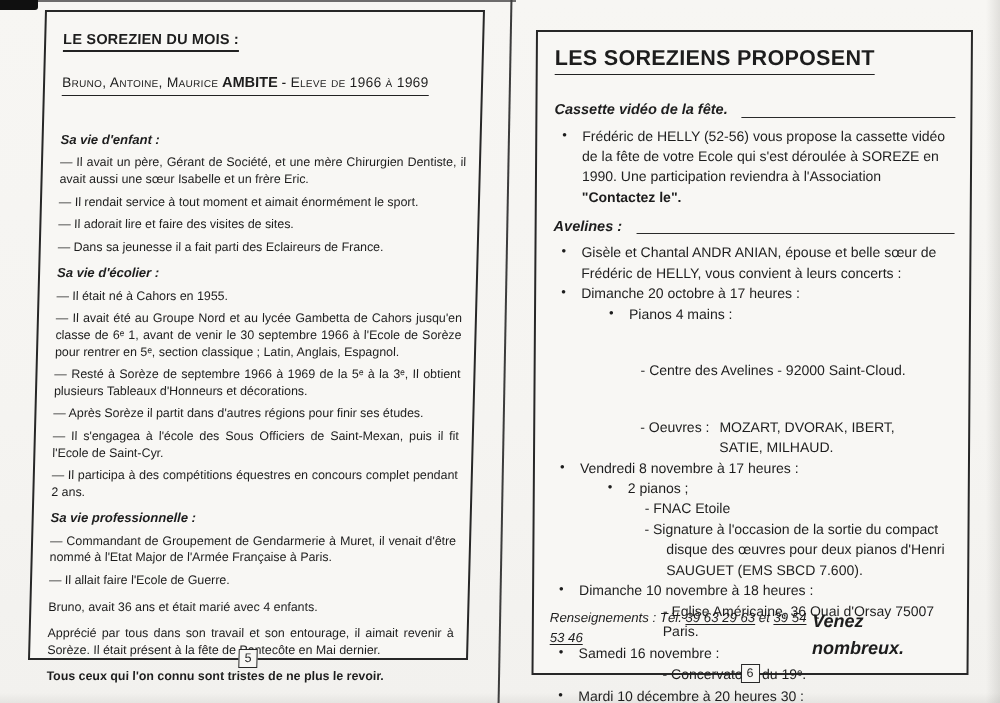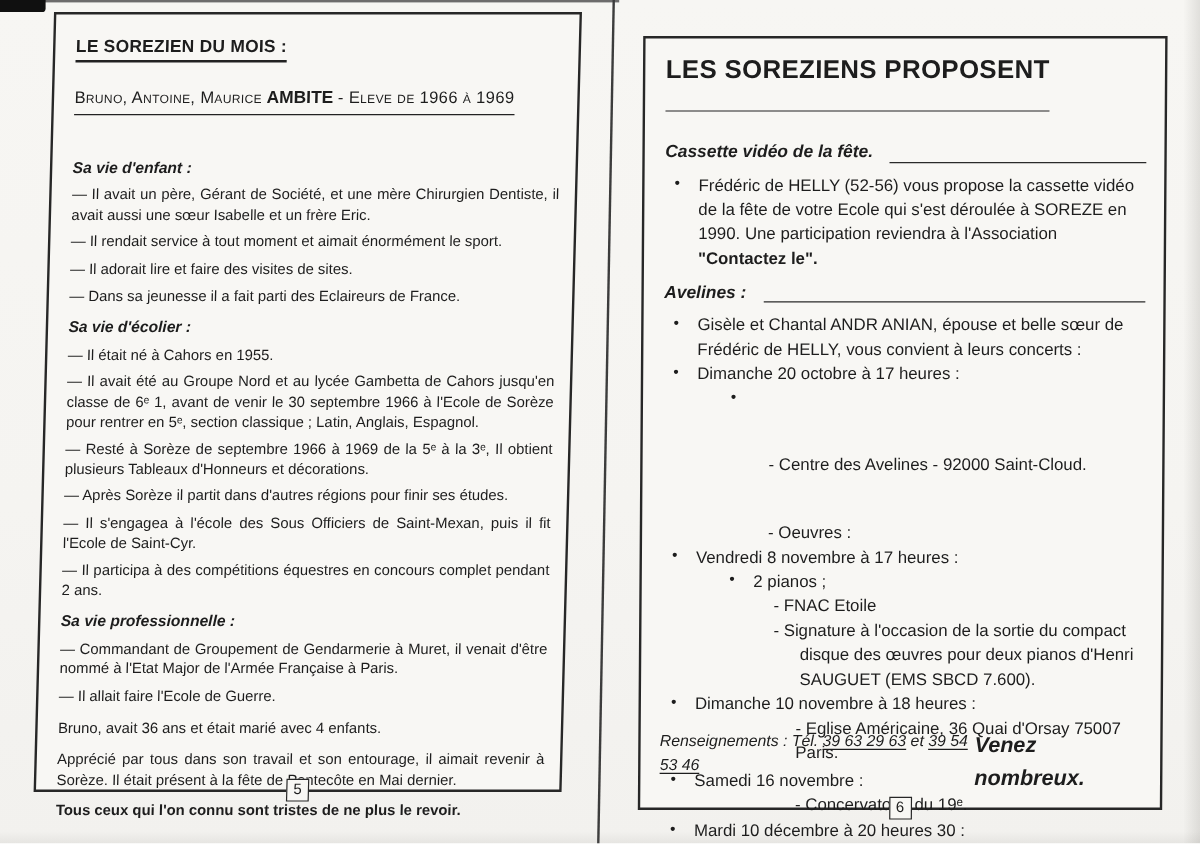--- a/index.html
+++ b/index.html
@@ -50,21 +50,21 @@
 
   
   .page-right {
     left:536px; top:30px; width:437px; height:645px;
     transform: skewX(-0.4deg); transform-origin: 0 0;
     padding: 9px 15px 0 17px;
     font-size: 14px; line-height: 1.46;
   }
   .rp-title {
     font-size: 21.5px; font-weight: bold; letter-spacing: .3px;
-    border-bottom: 1.8px solid #222; display:inline-block; padding-bottom:18px;
+    border-bottom: 1.8px solid #222; display:inline-block; padding-bottom:0;
     margin: 2px 0 22px;
   }
   .rp-heading-row { display:flex; align-items:flex-end; margin: 2px 0 5px; }
   .rp-heading { font-weight:bold; font-style:italic; font-size:14.5px; white-space:nowrap; }
   .rule { flex:1; border-bottom:1.6px solid #2a2a2a; margin-left:14px; margin-bottom:3px; }
   .brow { display:flex; align-items:flex-start; }
   .brow .bullet { width:10px; font-size:13px; margin: 0 10px 0 8px; flex:none; }
   .brow.lvl2 .bullet { margin-left: 56px; }
   .brow p { flex:1; }
   .gap-s { height: 7px; }
@@ -160,24 +160,29 @@
       <p>Gisèle et Chantal ANDR ANIAN, épouse et belle sœur de Frédéric de HELLY, vous convient à leurs concerts :</p>
     </div>
 
     
     <div class="brow">
       <span class="bullet">•</span>
       <p>Dimanche 20 octobre à 17 heures :</p>
     </div>
     <div class="brow lvl2">
       <span class="bullet">•</span>
+      <p>Pianos 4 mains :</p>
     </div>
     <p class="ind-a">- Centre des Avelines - 92000 Saint-Cloud.</p>
     <div class="works ind-a">
       <span class="wlabel">- Oeuvres :</span>
+      <div class="wcol">
+        <div>MOZART,  DVORAK,  IBERT,</div>
+        <div>SATIE,  MILHAUD.</div>
+      </div>
     </div>
 
     
     <div class="brow">
       <span class="bullet">•</span>
       <p>Vendredi 8 novembre à 17 heures :</p>
     </div>
     <div class="brow lvl2">
       <span class="bullet">•</span>
       <p>2 pianos ;</p>

